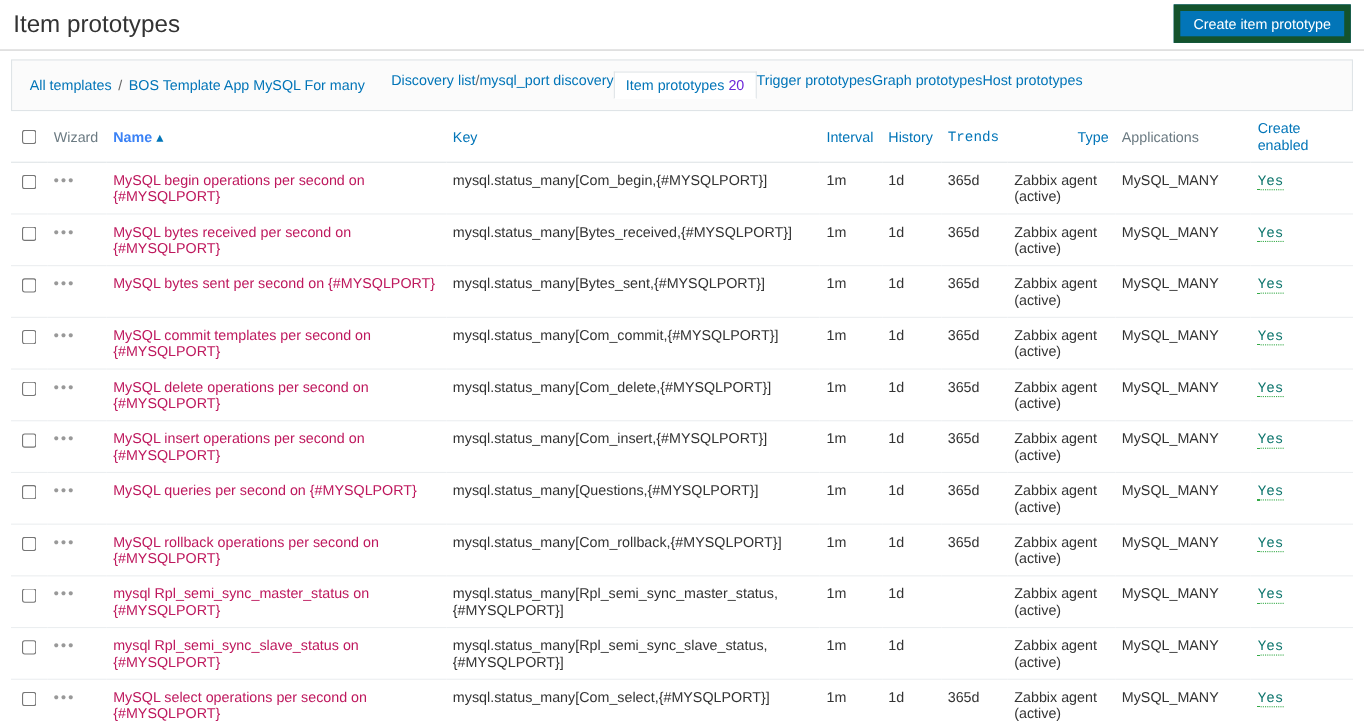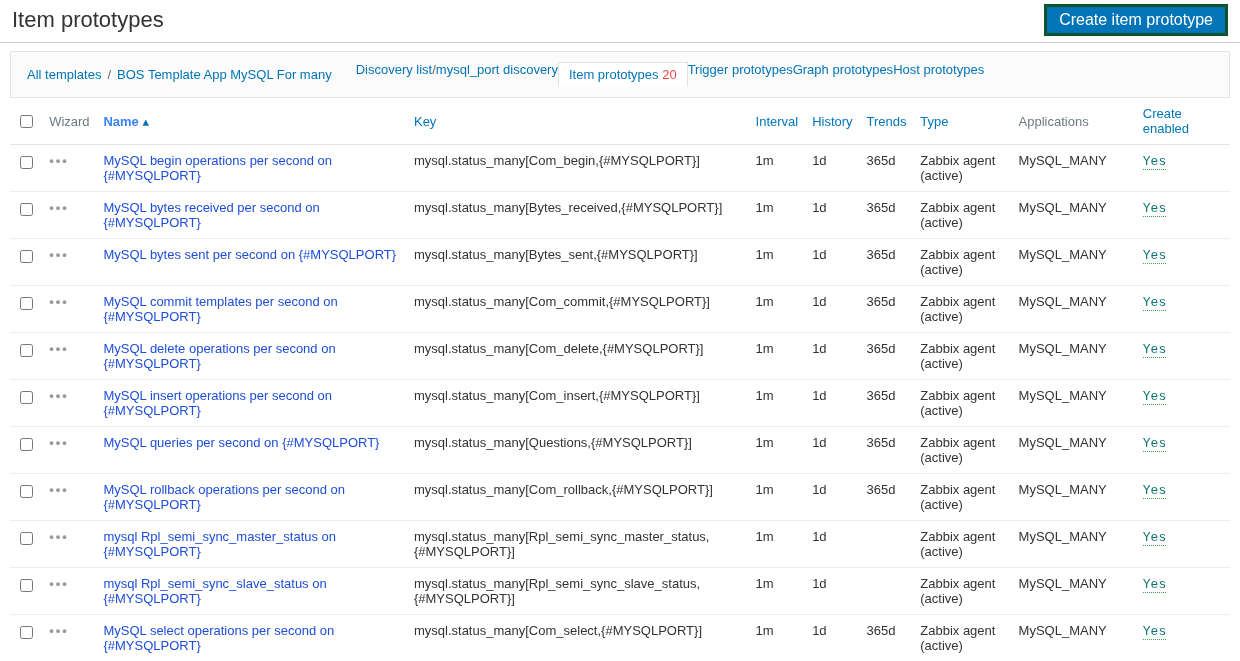--- a/index.html
+++ b/index.html
@@ -18,23 +18,23 @@
     border-bottom: 1px solid #ccc;
   }
   .page-title {
     font-size: 22px;
     color: #333;
     font-weight: 400;
   }
   .create-btn {
     background: #0275b8;
     color: #fff;
-    border: 3px solid #14532d;
+    border: 6px solid #14532d;
     padding: 4px 12px;
-    font-size: 16px;
+    font-size: 13px;
     cursor: pointer;
   }
   .nav-row {
     padding: 10px 16px;
     display: flex;
     align-items: center;
     gap: 6px;
     border: 1px solid #dfe4e7;
     margin: 8px 10px 0 10px;
     background: #fbfbfb;
@@ -54,21 +54,21 @@
     display: flex;
     margin-left: 18px;
   }
   .tab.active {
     background: #fff;
     border: 1px solid #dfe4e7;
     border-bottom: 1px solid #fff;
     padding: 4px 10px;
     color: #0275b8;
   }
-  .tab .count { color: #ef4444; }
+  .tab .count { color: #6d28d9; }
   table {
     width: calc(100% - 20px);
     margin: 0 10px;
     border-collapse: collapse;
   }
   thead th {
     text-align: left;
     font-weight: normal;
     color: #6b7a82;
     padding: 8px 6px;
@@ -83,21 +83,21 @@
   .sorted { color: #3b82f6; font-weight: bold; }
   tbody tr {
     border-bottom: 1px solid #ebeef0;
   }
   tbody td {
     padding: 8px 6px;
     vertical-align: top;
     color: #333;
   }
   tbody td a.link {
-    color: #1d4ed8;
+    color: #be185d;
     text-decoration: none;
     cursor: pointer;
     text-align: center;
   }
   tbody td a.enabled {
     color: #0f766e;
     text-decoration: none;
     border-bottom: 1px dotted #35aa47;
     cursor: pointer;
     font-family: Liberation Mono, monospace;
@@ -110,22 +110,22 @@
   }
   input[type="checkbox"] {
     cursor: pointer;
   }
   .col-check { width: 28px; }
   .col-wiz { width: 44px; margin-left: 38px; }
   .col-name { width: 300px; }
   .col-key { width: 330px; }
   .col-int { width: 50px; }
   .col-hist { width: 50px; margin-left: 10px; }
-  .col-trend { width: 50px; }
-  .col-type { width: 95px; }
+  .col-trend { width: 50px; font-family: Liberation Mono, monospace; }
+  .col-type { width: 95px; text-align: right; }
   .col-apps { width: 120px; }
   .col-enabled { width: 90px; }
 </style>
 </head>
 <body>
 
 <div class="header">
   <div class="page-title">Item prototypes</div>
   <button class="create-btn">Create item prototype</button>
 </div>

